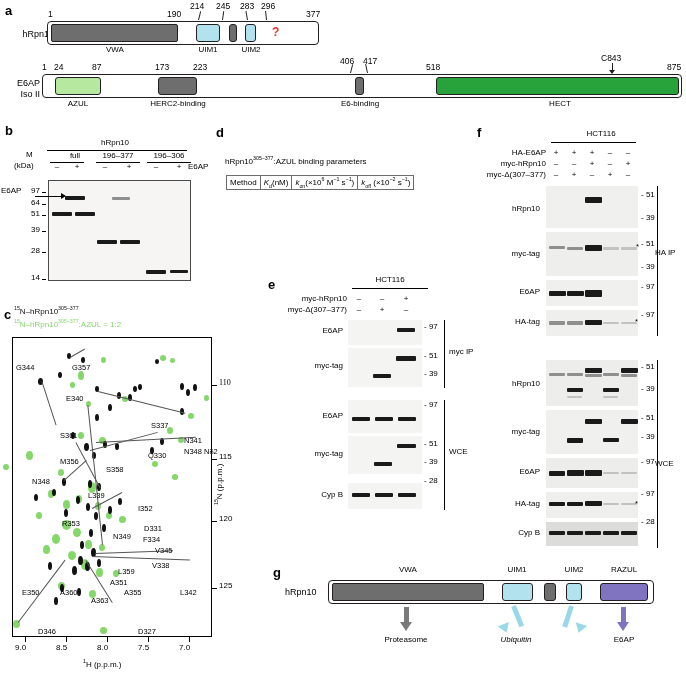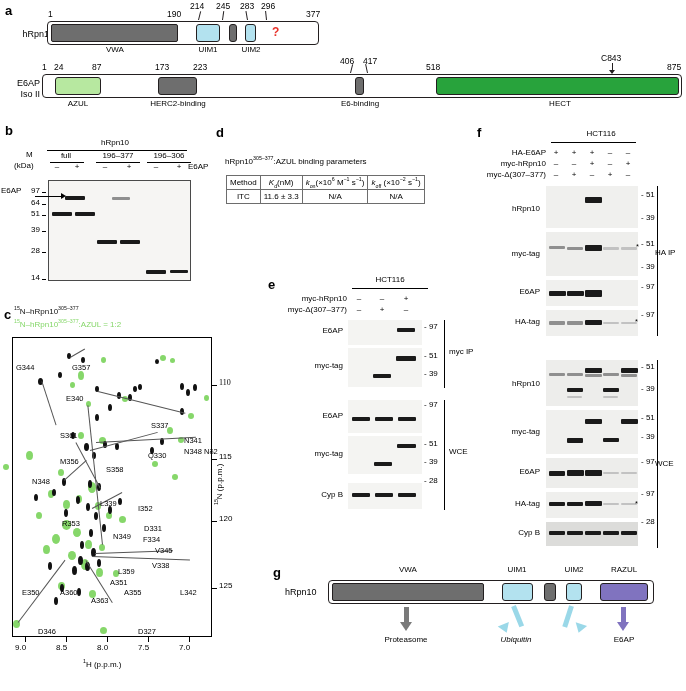--- a/index.html
+++ b/index.html
@@ -118,21 +118,21 @@
 <div class="abs lbl8 ctr" style="left:56px; top:100px; width:44px;">AZUL</div>
 <div class="abs lbl8 ctr" style="left:128px; top:100px; width:100px;">HERC2-binding</div>
 <div class="abs lbl8 ctr" style="left:315px; top:100px; width:90px;">E6-binding</div>
 <div class="abs lbl8 ctr" style="left:510px; top:100px; width:100px;">HECT</div>
 
 <div class="abs panel-letter" style="left:5px; top:124px;">b</div>
 
 <div class="abs lbl8 ctr" style="left:40px; top:139px; width:150px;">hRpn10</div>
 <div class="hline" style="left:47px; top:150px; width:140px;"></div>
 
-<div class="abs lbl8 ctr" style="left:46px; top:152px; width:40px;">full</div>
+<div class="abs lbl8 ctr" style="left:55px; top:152px; width:40px;">full</div>
 <div class="abs lbl8 ctr" style="left:94px; top:152px; width:48px;">196–377</div>
 <div class="abs lbl8 ctr" style="left:145px; top:152px; width:48px;">196–306</div>
 <div class="hline" style="left:50px; top:162px; width:34px;"></div>
 <div class="hline" style="left:96px; top:162px; width:44px;"></div>
 <div class="hline" style="left:147px; top:162px; width:44px;"></div>
 
 <div class="abs lbl8" style="left:26px; top:151px;">M</div>
 <div class="abs lbl8" style="left:14px; top:162px;">(kDa)</div>
 
 <div class="abs lbl8 ctr" style="left:50px; top:163px; width:14px;">–</div>
@@ -283,21 +283,21 @@
 <div class="abs lbl7" style="left:72px; top:364px;">G357</div>
 <div class="abs lbl7" style="left:66px; top:395px;">E340</div>
 <div class="abs lbl7" style="left:151px; top:422px;">S337</div>
 <div class="abs lbl7" style="left:184px; top:437px;">N341</div>
 <div class="abs lbl7" style="left:184px; top:448px;">N348 Nδ2</div>
 <div class="abs lbl7" style="left:60px; top:432px;">S361</div>
 <div class="abs lbl7" style="left:44px; top:458px;margin-left:16px;">M356</div>
 <div class="abs lbl7" style="left:106px; top:466px;">S358</div>
 <div class="abs lbl7" style="left:148px; top:452px;">Q330</div>
 <div class="abs lbl7" style="left:32px; top:478px;">N348</div>
-<div class="abs lbl7" style="left:100px; top:492px;margin-top:8px;">L339</div>
+<div class="abs lbl7" style="left:88px; top:492px;">L339</div>
 <div class="abs lbl7" style="left:138px; top:505px;">I352</div>
 <div class="abs lbl7" style="left:62px; top:520px;">R353</div>
 <div class="abs lbl7" style="left:144px; top:525px;">D331</div>
 <div class="abs lbl7" style="left:113px; top:533px;">N349</div>
 <div class="abs lbl7" style="left:143px; top:536px;">F334</div>
 <div class="abs lbl7" style="left:155px; top:547px;">V345</div>
 <div class="abs lbl7" style="left:152px; top:562px;">V338</div>
 <div class="abs lbl7" style="left:118px; top:568px;">L359</div>
 <div class="abs lbl7" style="left:110px; top:579px;">A351</div>
 <div class="abs lbl7" style="left:22px; top:589px;">E350</div>
@@ -335,26 +335,20 @@
 <div class="abs lbl8" style="left:225px; top:158px;">hRpn10<sup>305–377</sup>:AZUL binding parameters</div>
 
 <table class="dtable" style="left:226px; top:175px;">
   <tbody>
       <tr>
     <th>Method</th>
     <th><i>K</i><sub>d</sub>(nM)</th>
     <th><i>k</i><sub>on</sub>(×10<sup>6</sup> M<sup>−1</sup> s<sup>−1</sup>)</th>
     <th><i>k</i><sub>off</sub> (×10<sup>−2</sup> s<sup>−1</sup>)</th>
   </tr>
-  <tr>
-    <td>ITC</td>
-    <td>11.6 ± 3.3</td>
-    <td>N/A</td>
-    <td>N/A</td>
-  </tr>
 </tbody>
   </table>
 
 <div class="abs panel-letter" style="left:268px; top:278px;">e</div>
 
 <div class="abs lbl8 ctr" style="left:355px; top:276px; width:70px;">HCT116</div>
 <div class="hline" style="left:352px; top:288px; width:76px;"></div>
 
 <div class="abs lbl8 rt" style="left:255px; top:295px; width:92px;">myc-hRpn10</div>
 <div class="abs lbl8 ctr" style="left:352px; top:295px; width:14px;">–</div>

